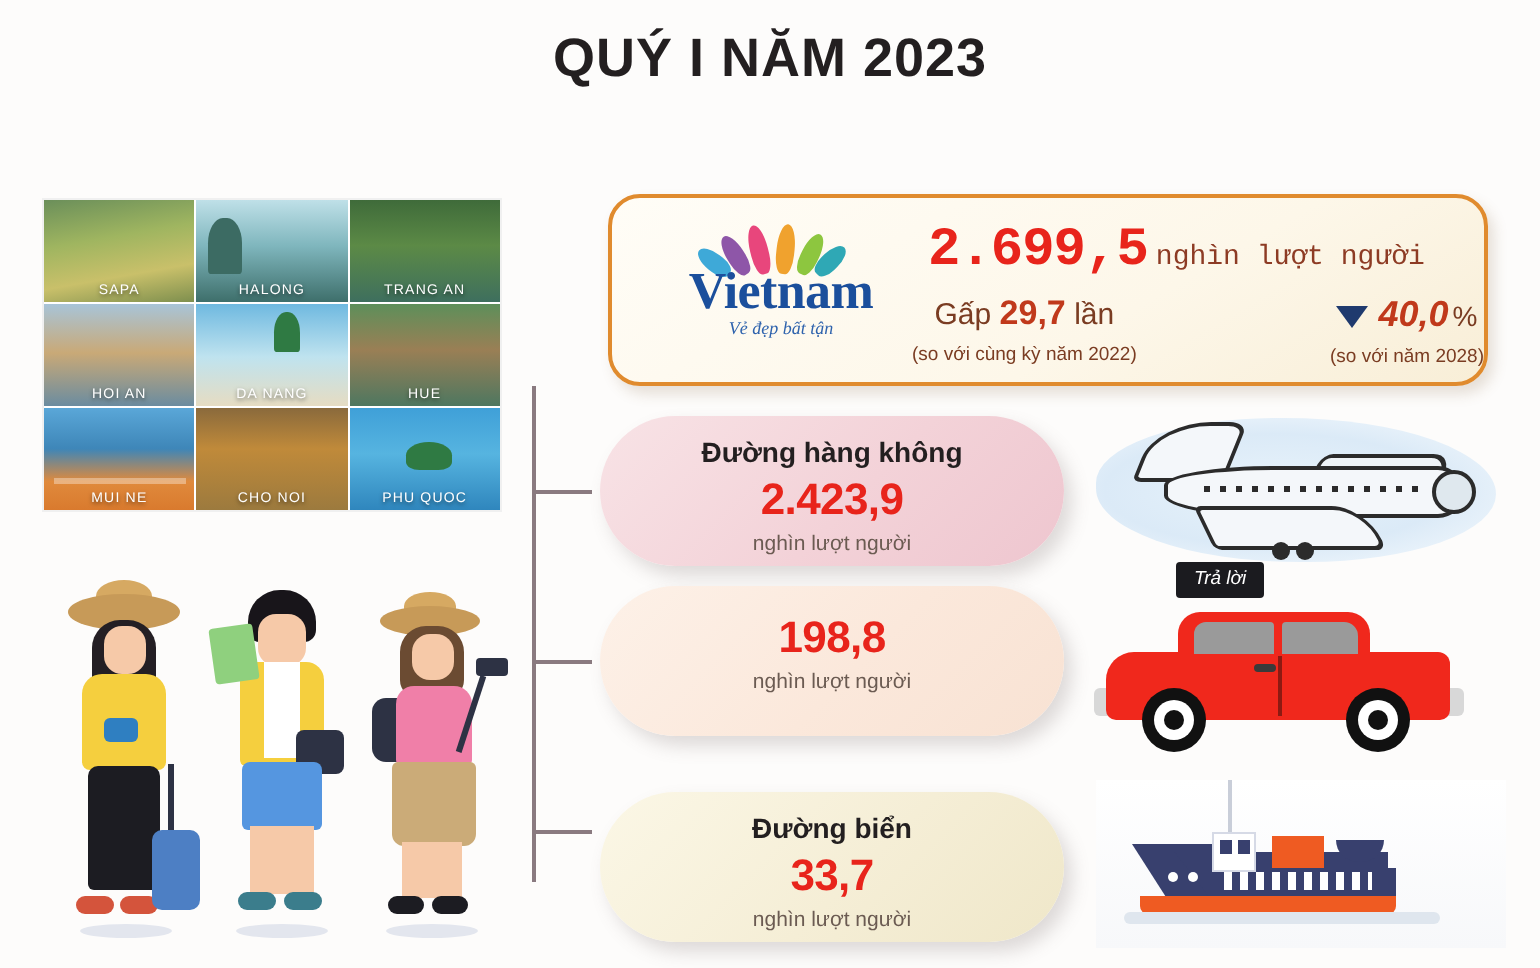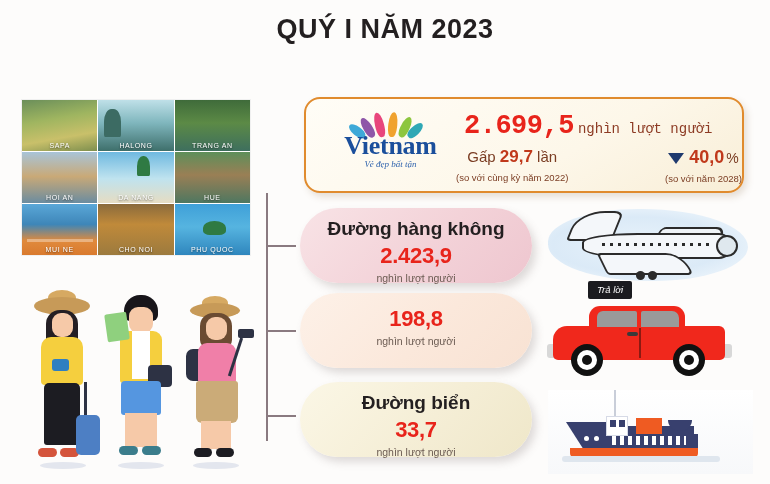--- a/index.html
+++ b/index.html
@@ -296,21 +296,21 @@
     font-size: 9.5px; color: #7a3c22;
     margin-top: 5px; white-space:nowrap;
   }
   .down-tri {
     display:inline-block; width:0; height:0;
     border-left: 8px solid transparent;
     border-right: 8px solid transparent;
     border-top: 11px solid #1f3a6e;
     margin-right: 5px; vertical-align: -1px;
   }
-  .kpi-pct { font-size:18px; font-weight:bold; color:#c0391b; }
+  .kpi-pct { font-size:18px; font-weight:bold; color:#c0391b;font-style:italic; }
   .kpi-pct-sym { font-size:14px; color:#7a3c22; margin-left:2px; }
 
   
   .connector {
     position:absolute; left:266px; top:193px;
     width:36px; height:248px;
   }
   .conn-v {
     position:absolute; left:0; top:0; width:2px; height:248px;
     background:#8a7a80;
@@ -325,23 +325,23 @@
     position: absolute;
     left: 300px;
     width: 232px; height: 75px;
     border-radius: 38px;
     box-shadow: 4px 5px 9px rgba(110,95,95,.22);
     text-align: center;
     padding-top: 10px;
   }
   .pill-air  { top: 208px; background: linear-gradient(135deg,#f8e3e6 0%,#f3d2d8 55%,#eec6cf 100%); }
   .pill-road { top: 293px; background: linear-gradient(135deg,#fdf1e8 0%,#fbe8db 55%,#f8e2d3 100%); }
-  .pill-sea  { top: 382px; background: linear-gradient(135deg,#fbf7e6 0%,#f5eed6 55%,#efe7c9 100%); text-align: center; }
+  .pill-sea  { top: 396px; background: linear-gradient(135deg,#fbf7e6 0%,#f5eed6 55%,#efe7c9 100%); text-align: center; }
   .pill-title {
-    font-size: 19px; font-weight: bold; color: #231f20;
+    font-size: 14px; font-weight: bold; color: #231f20;
   }
   .pill-value {
     font-size: 22px; font-weight: bold; color: #e8241b;
     margin-top: 3px; letter-spacing: -0.3px;
   }
   .pill-unit {
     font-size: 10.5px; color: #6b5b52; margin-top: 3px;
   }
 
   

